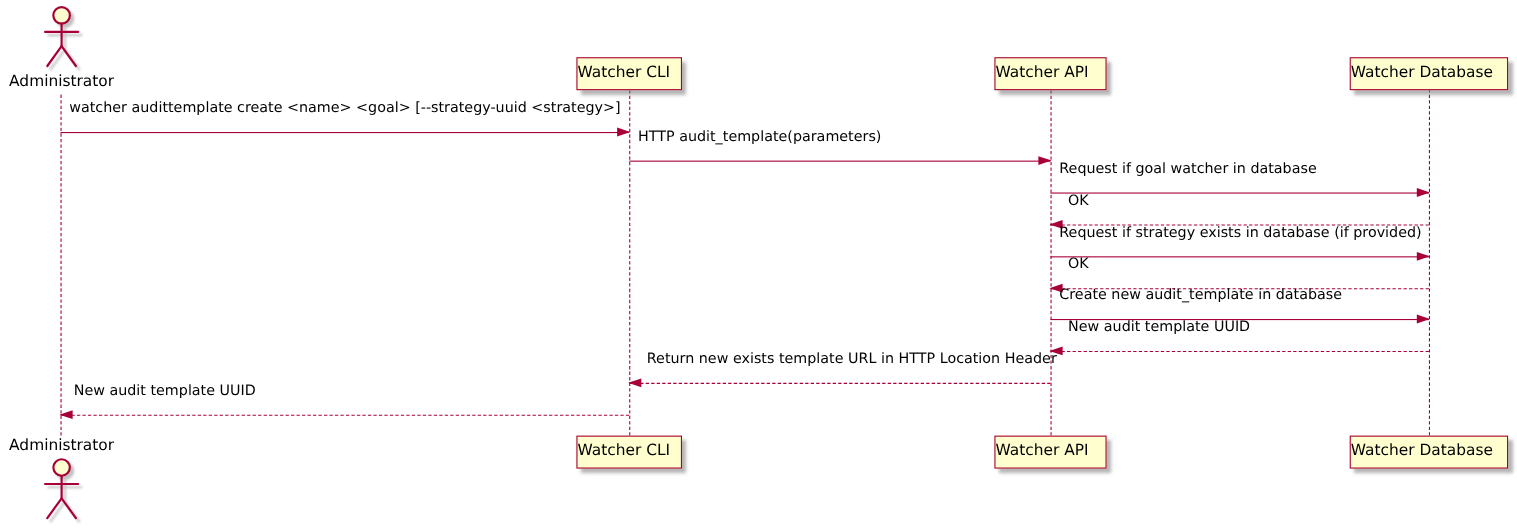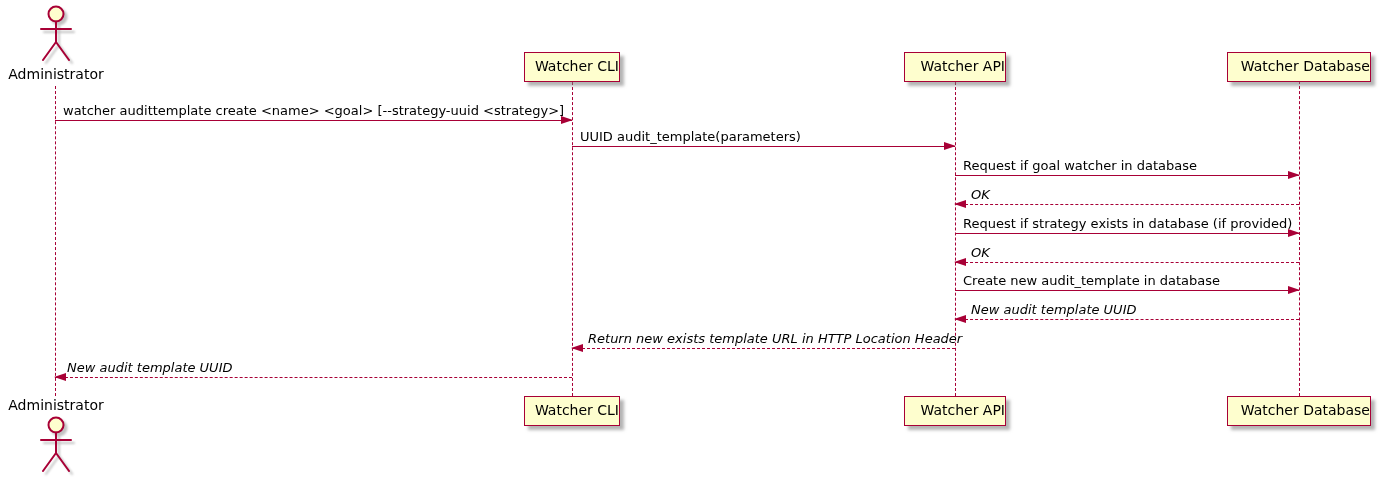--- a/index.html
+++ b/index.html
@@ -30,21 +30,21 @@
 
   
   .pbox {
     position: absolute;
     height: 30px;
     background: var(--fill);
     border: 1.5px solid var(--accent);
     box-shadow: 4px 4px 3px rgba(120,120,120,0.55);
     font-size: 14px;
     line-height: 27px;
-    text-align: right;
+    text-align: left;
     white-space: nowrap;
   }
 
   
   .actor {
     position: absolute;
     width: 112px;
     text-align: center;
   }
   .actor svg {
@@ -57,27 +57,27 @@
   .actor-label {
     font-size: 14px;
     white-space: nowrap;
     margin-top: 2px;
   }
 
   
   .msg { position: absolute; height: 0; }
   .msg-label {
     position: absolute;
-    bottom: 3px;
+    bottom: 15px;
     left: 8px;
     font-size: 13px;
     white-space: nowrap;
     color: var(--ink);
   }
-  .msg.left .msg-label { left: 16px; font-style: italic; }
+  .msg.left .msg-label { left: 16px; }
   .msg.m10 .msg-label { left: 12px; }
   .msg-line {
     position: absolute;
     left: 0; right: 0; top: -1px;
     border-top: 1.3px solid var(--accent);
   }
   .msg.dashed .msg-line { border-top-style: dashed; }
   .arrowhead {
     position: absolute;
     width: 0; height: 0;
@@ -128,21 +128,21 @@
   <div class="pbox" style="left:904px;  top:396px; width:102px;">Watcher API</div>
   <div class="pbox" style="left:1227px; top:396px; width:144px;">Watcher Database</div>
 
   <div class="msg right solid" style="left:55px; top:121px; width:517px;">
     <div class="msg-label">watcher audittemplate create &lt;name&gt; &lt;goal&gt; [--strategy-uuid &lt;strategy&gt;]</div>
     <div class="msg-line"></div>
     <span class="arrowhead right"></span>
   </div>
 
   <div class="msg right solid" style="left:572px; top:147px; width:383px;">
-    <div class="msg-label">UUID audit_template(parameters)</div>
+    <div class="msg-label">HTTP audit_template(parameters)</div>
     <div class="msg-line"></div>
     <span class="arrowhead right"></span>
   </div>
 
   <div class="msg right solid" style="left:955px; top:176px; width:344px;">
     <div class="msg-label">Request if goal watcher in database</div>
     <div class="msg-line"></div>
     <span class="arrowhead right"></span>
   </div>
 

